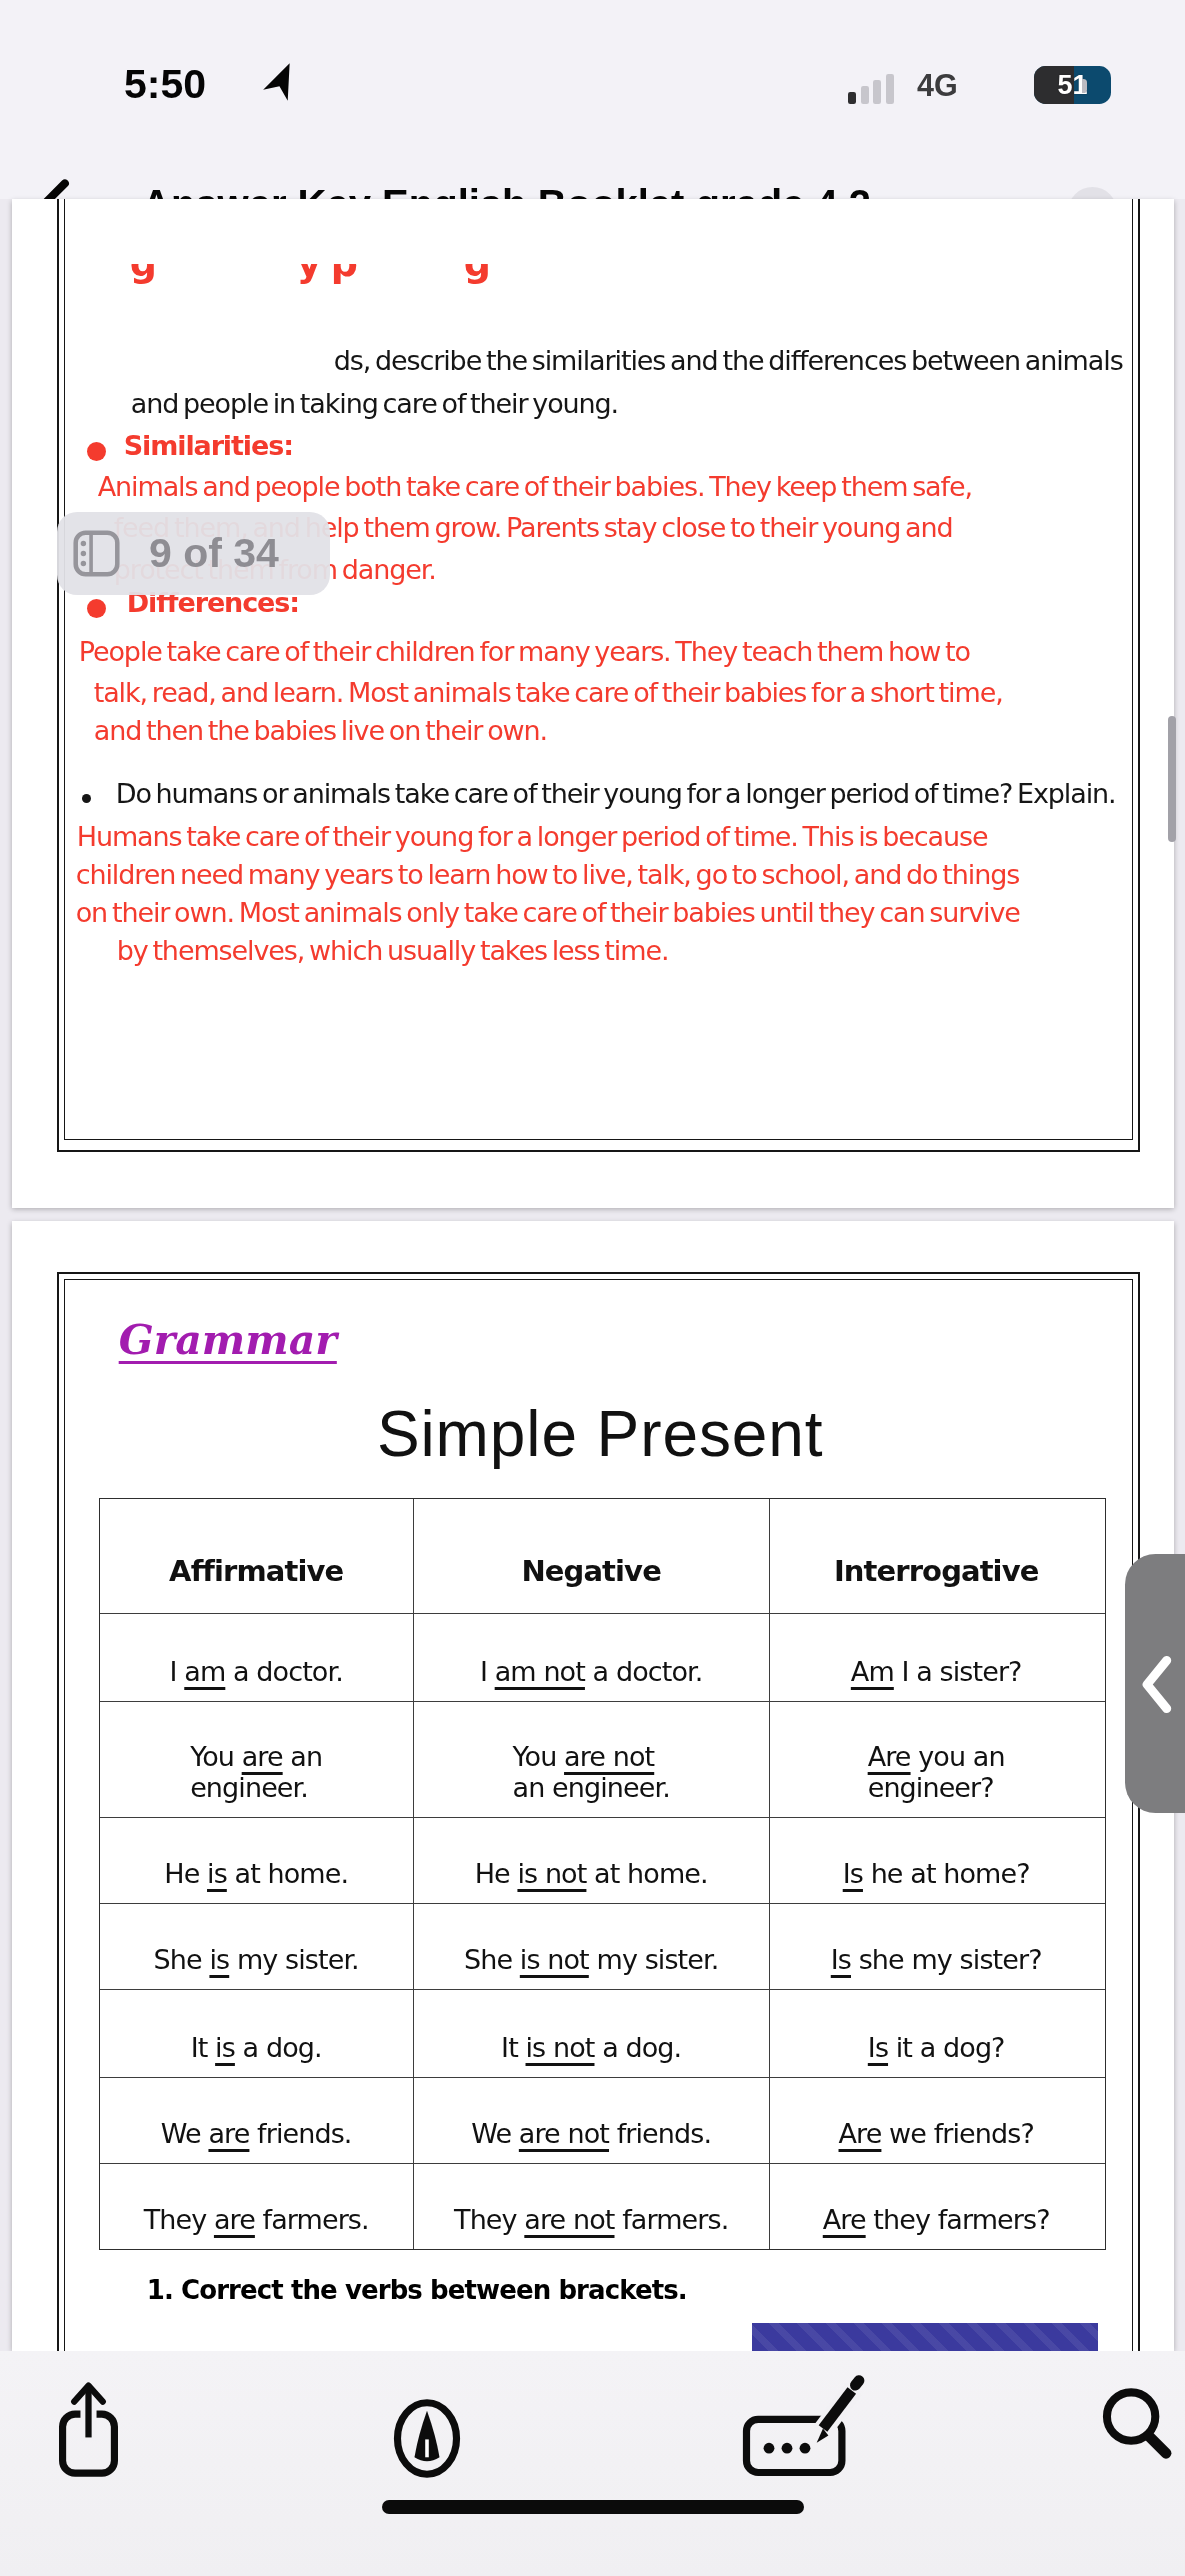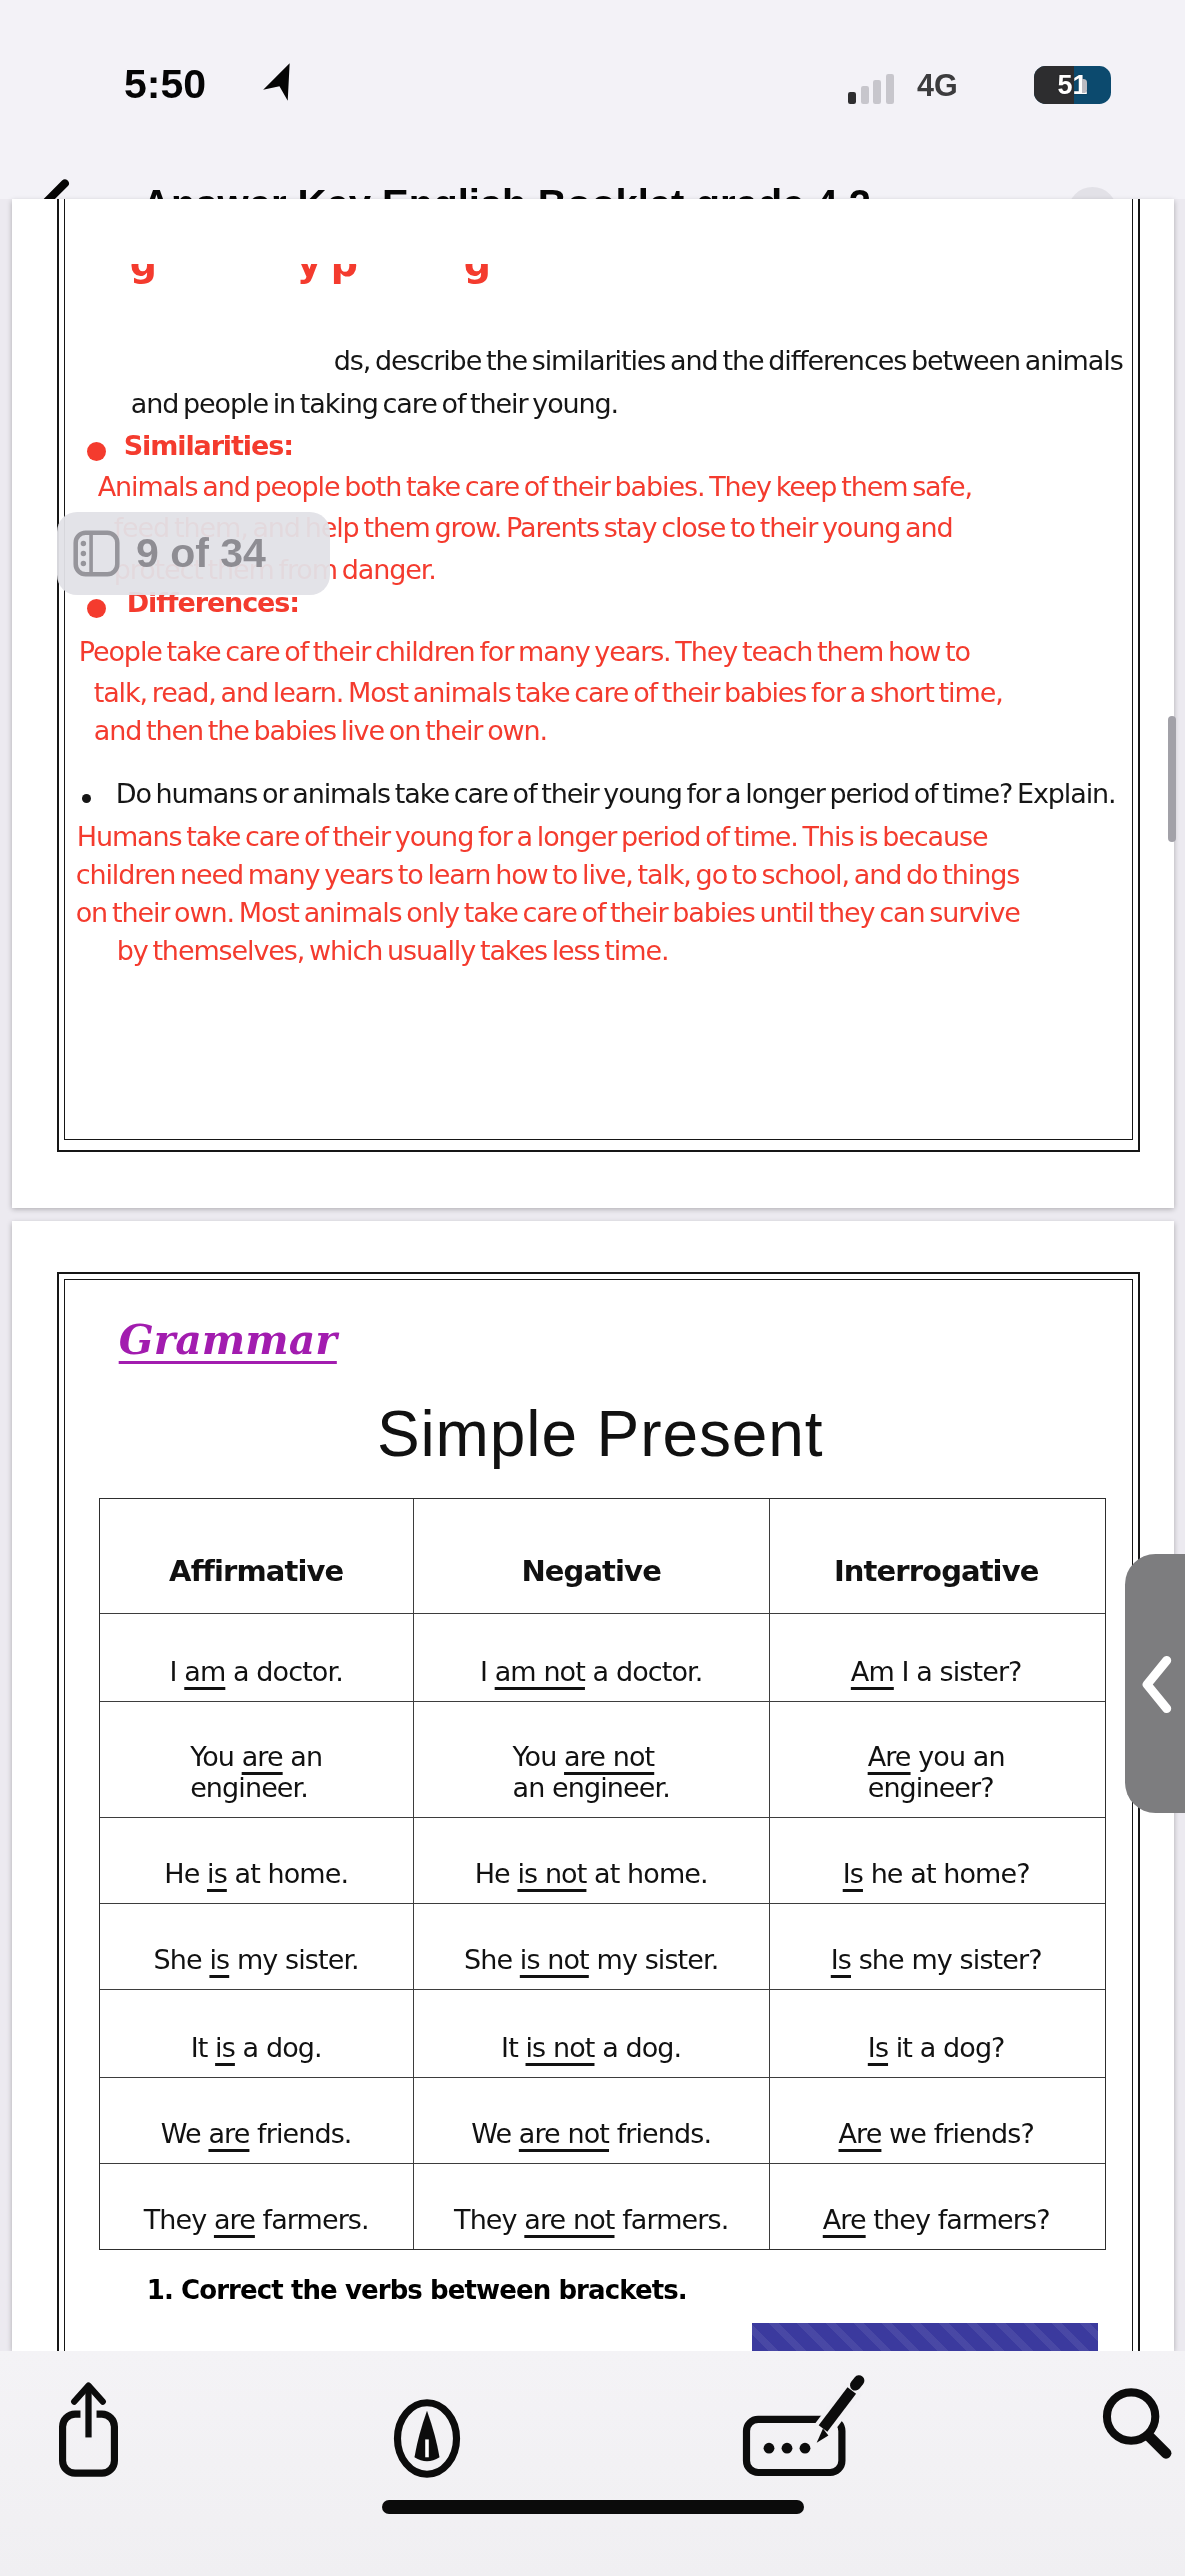--- a/index.html
+++ b/index.html
@@ -38,21 +38,21 @@
   .red{color:#f43b2e;}
   .bold{font-weight:bold;}
   .bdot{position:absolute;width:19px;height:19px;border-radius:50%;background:#f43b2e;}
   .qdot{position:absolute;width:9px;height:9px;border-radius:50%;background:#161616;}
   #fragstrip{position:absolute;left:0;top:65px;width:808px;height:21.6px;overflow:hidden;}
   #fragstrip span{position:absolute;top:-23.4px;font-family:"DejaVu Sans",sans-serif;font-size:38px;font-weight:bold;color:#f43b2e;}
   #fragstrip .f1{left:118px;} #fragstrip .f2{left:285px;} #fragstrip .f3{left:319px;} #fragstrip .f4{left:452px;}
   
   #badge{position:absolute;left:57px;top:313px;width:273px;height:83px;border-radius:20px;
          background:rgba(226,225,231,.95);display:flex;align-items:center;padding-left:16px;box-sizing:border-box;}
-  #badge-label{font-size:41px;font-weight:bold;color:#8e8d93;margin-left:16px;letter-spacing:0;}
+  #badge-label{font-size:41px;font-weight:bold;color:#8e8d93;margin-left:29px;letter-spacing:0;}
   
   #grammar-h{position:absolute;left:107px;top:95px;font-family:"DejaVu Serif",serif;font-style:italic;
              font-weight:bold;font-size:41px;color:#a21caf;text-decoration:underline;text-underline-offset:7.2px;
              text-decoration-thickness:2.7px;}
   #sp-title{position:absolute;left:48px;top:176px;width:1081px;text-align:center;
             font-family:"Liberation Sans",sans-serif;font-size:64px;letter-spacing:0.9px;color:#111;}
   #grammar-table{position:absolute;left:87px;top:277px;width:1007px;border:1.8px solid #2e2e2e;box-sizing:border-box;}
   .trow{display:flex;border-bottom:1.8px solid #3d3d3d;}
   .trow:last-child{border-bottom:none;}
   .tcell{box-sizing:border-box;display:flex;align-items:flex-end;justify-content:center;padding-bottom:14.4px;

